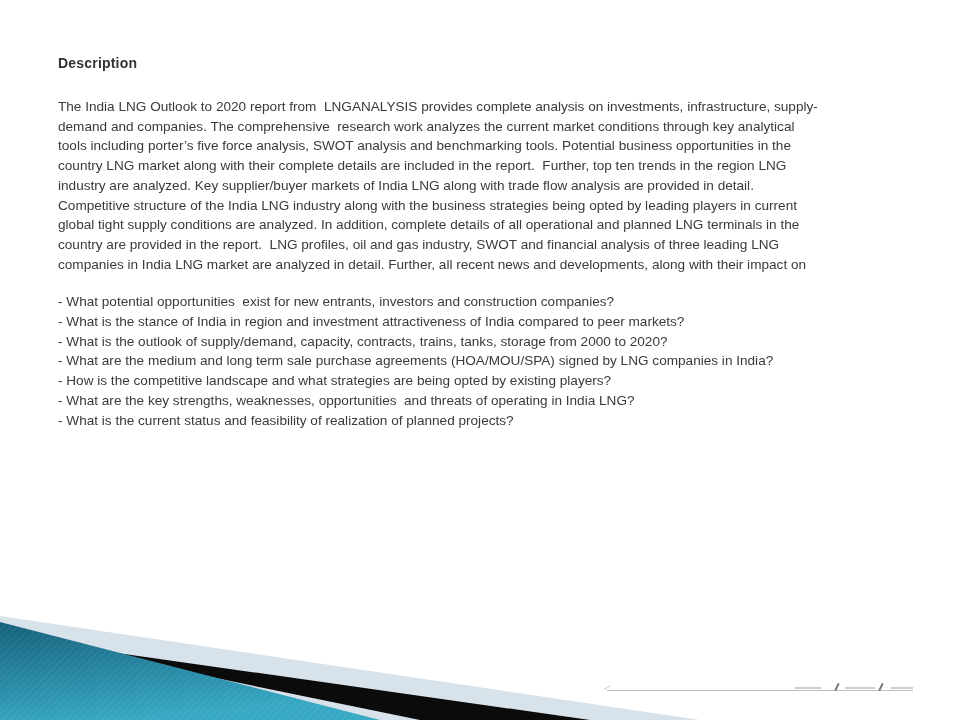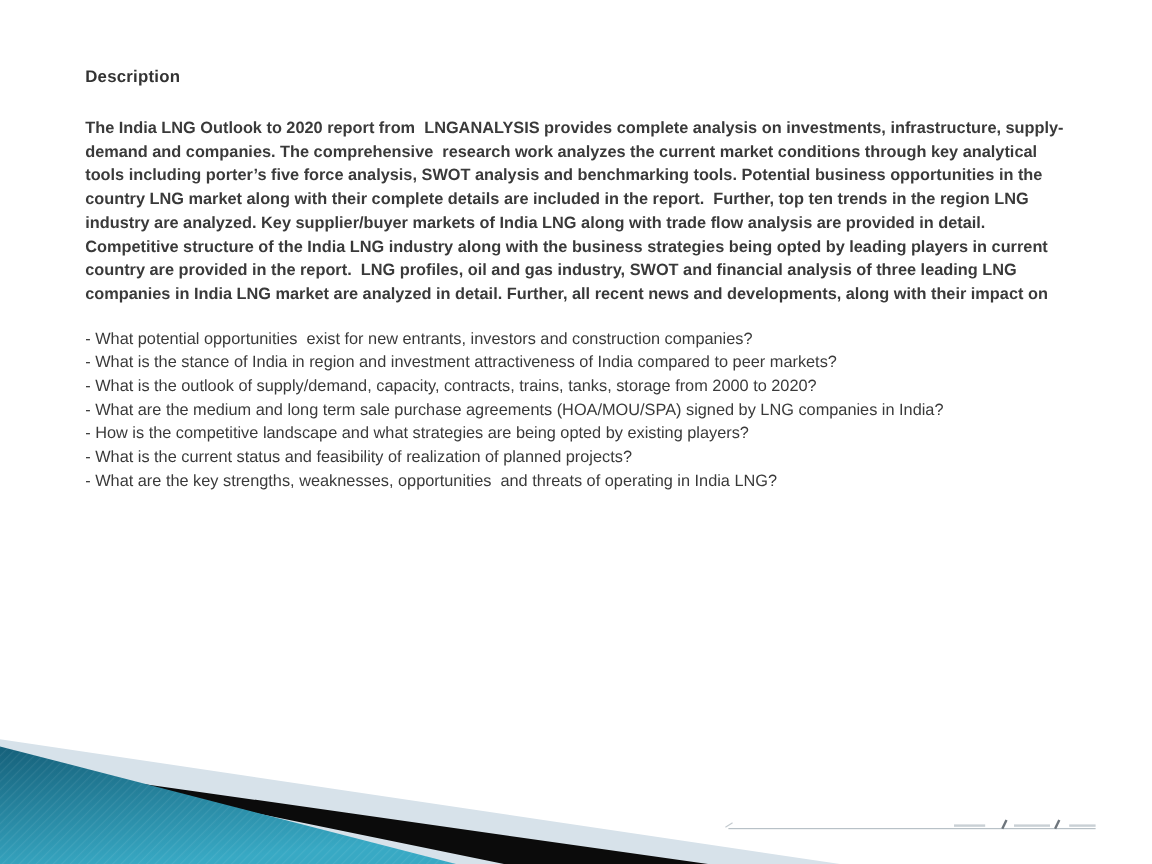--- a/index.html
+++ b/index.html
@@ -8,37 +8,36 @@
     background: #ffffff;
     position: relative;
     overflow: hidden;
     font-family: "Liberation Sans", sans-serif;
     color: #3a3a3a;
   }
   .content {
     position: absolute;
     left: 58px; top: 55px;
     width: 864px;
-    margin-left: 13px;
   }
   .heading {
     font-size: 14px;
     font-weight: bold;
     line-height: 16px;
     margin: 0;
     color: #333333;
     letter-spacing: 0.2px;
   }
   .lines {
     font-size: 13.6px;
     line-height: 19.7px;
     letter-spacing: 0px;
   }
   .lines .line { white-space: pre; }
-  #desc-lines { margin-top: 26px; font-weight: bold; }
+  #desc-lines { margin-top: 26px; }
   #kq-heading { margin-top: 32px; }
   #kq-lines  { margin-top: 18px; }
 
   .deco-svg {
     position: absolute;
     left: 0; top: 0;
     width: 960px; height: 720px;
     pointer-events: none;
   }
 
@@ -84,33 +83,34 @@
 <div class="content">
   <h2 class="heading">Description</h2>
 
   <div id="desc-lines" class="lines">
       <div class="line">The India LNG Outlook to 2020 report from  LNGANALYSIS provides complete analysis on investments, infrastructure, supply-</div>
       <div class="line">demand and companies. The comprehensive  research work analyzes the current market conditions through key analytical</div>
       <div class="line">tools including porter’s five force analysis, SWOT analysis and benchmarking tools. Potential business opportunities in the</div>
       <div class="line">country LNG market along with their complete details are included in the report.  Further, top ten trends in the region LNG</div>
       <div class="line">industry are analyzed. Key supplier/buyer markets of India LNG along with trade flow analysis are provided in detail.</div>
       <div class="line">Competitive structure of the India LNG industry along with the business strategies being opted by leading players in current</div>
+      <div class="line">global tight supply conditions are analyzed. In addition, complete details of all operational and planned LNG terminals in the</div>
       <div class="line">country are provided in the report.  LNG profiles, oil and gas industry, SWOT and financial analysis of three leading LNG</div>
       <div class="line">companies in India LNG market are analyzed in detail. Further, all recent news and developments, along with their impact on</div>
     </div>
 
 
   <div id="kq-lines" class="lines">
       <div class="line">- What potential opportunities  exist for new entrants, investors and construction companies?</div>
       <div class="line">- What is the stance of India in region and investment attractiveness of India compared to peer markets?</div>
       <div class="line">- What is the outlook of supply/demand, capacity, contracts, trains, tanks, storage from 2000 to 2020?</div>
       <div class="line">- What are the medium and long term sale purchase agreements (HOA/MOU/SPA) signed by LNG companies in India?</div>
       <div class="line">- How is the competitive landscape and what strategies are being opted by existing players?</div>
+      <div class="line">- What are the key strengths, weaknesses, opportunities  and threats of operating in India LNG?</div>
       <div class="line">- What is the current status and feasibility of realization of planned projects?</div>
-      <div class="line">- What are the key strengths, weaknesses, opportunities  and threats of operating in India LNG?</div>
     </div>
 </div>
 
 <svg class="deco-svg" viewBox="0 0 960 720">
   <defs>
     <linearGradient id="tealGrad" x1="0" y1="0" x2="0.35" y2="1">
       <stop offset="0" stop-color="#15607a"></stop>
       <stop offset="1" stop-color="#38a9c4"></stop>
     </linearGradient>
     <pattern id="hatch" width="5" height="5" patternUnits="userSpaceOnUse" patternTransform="rotate(45)">

